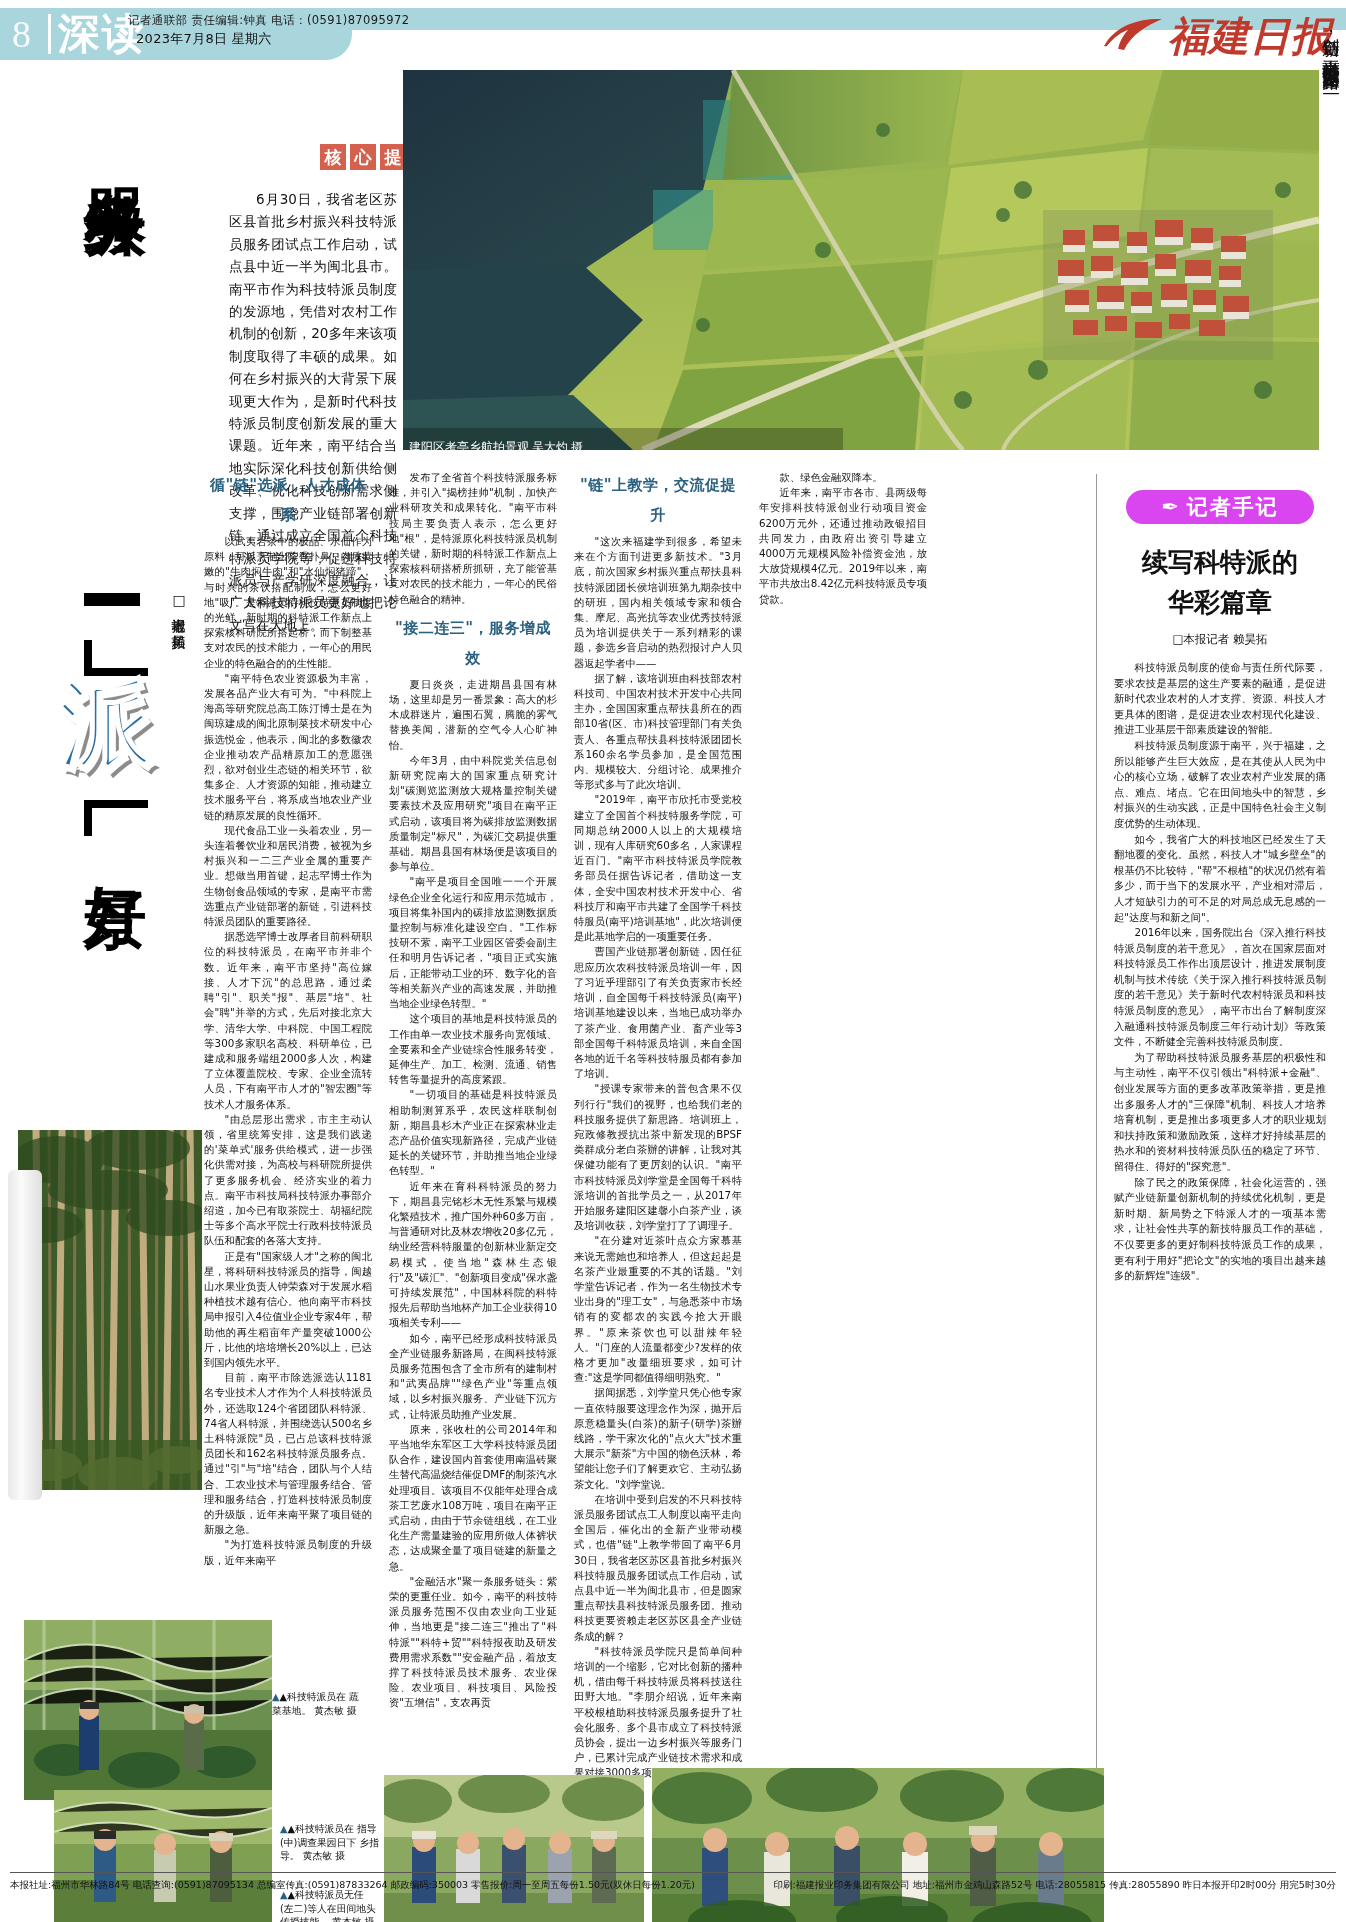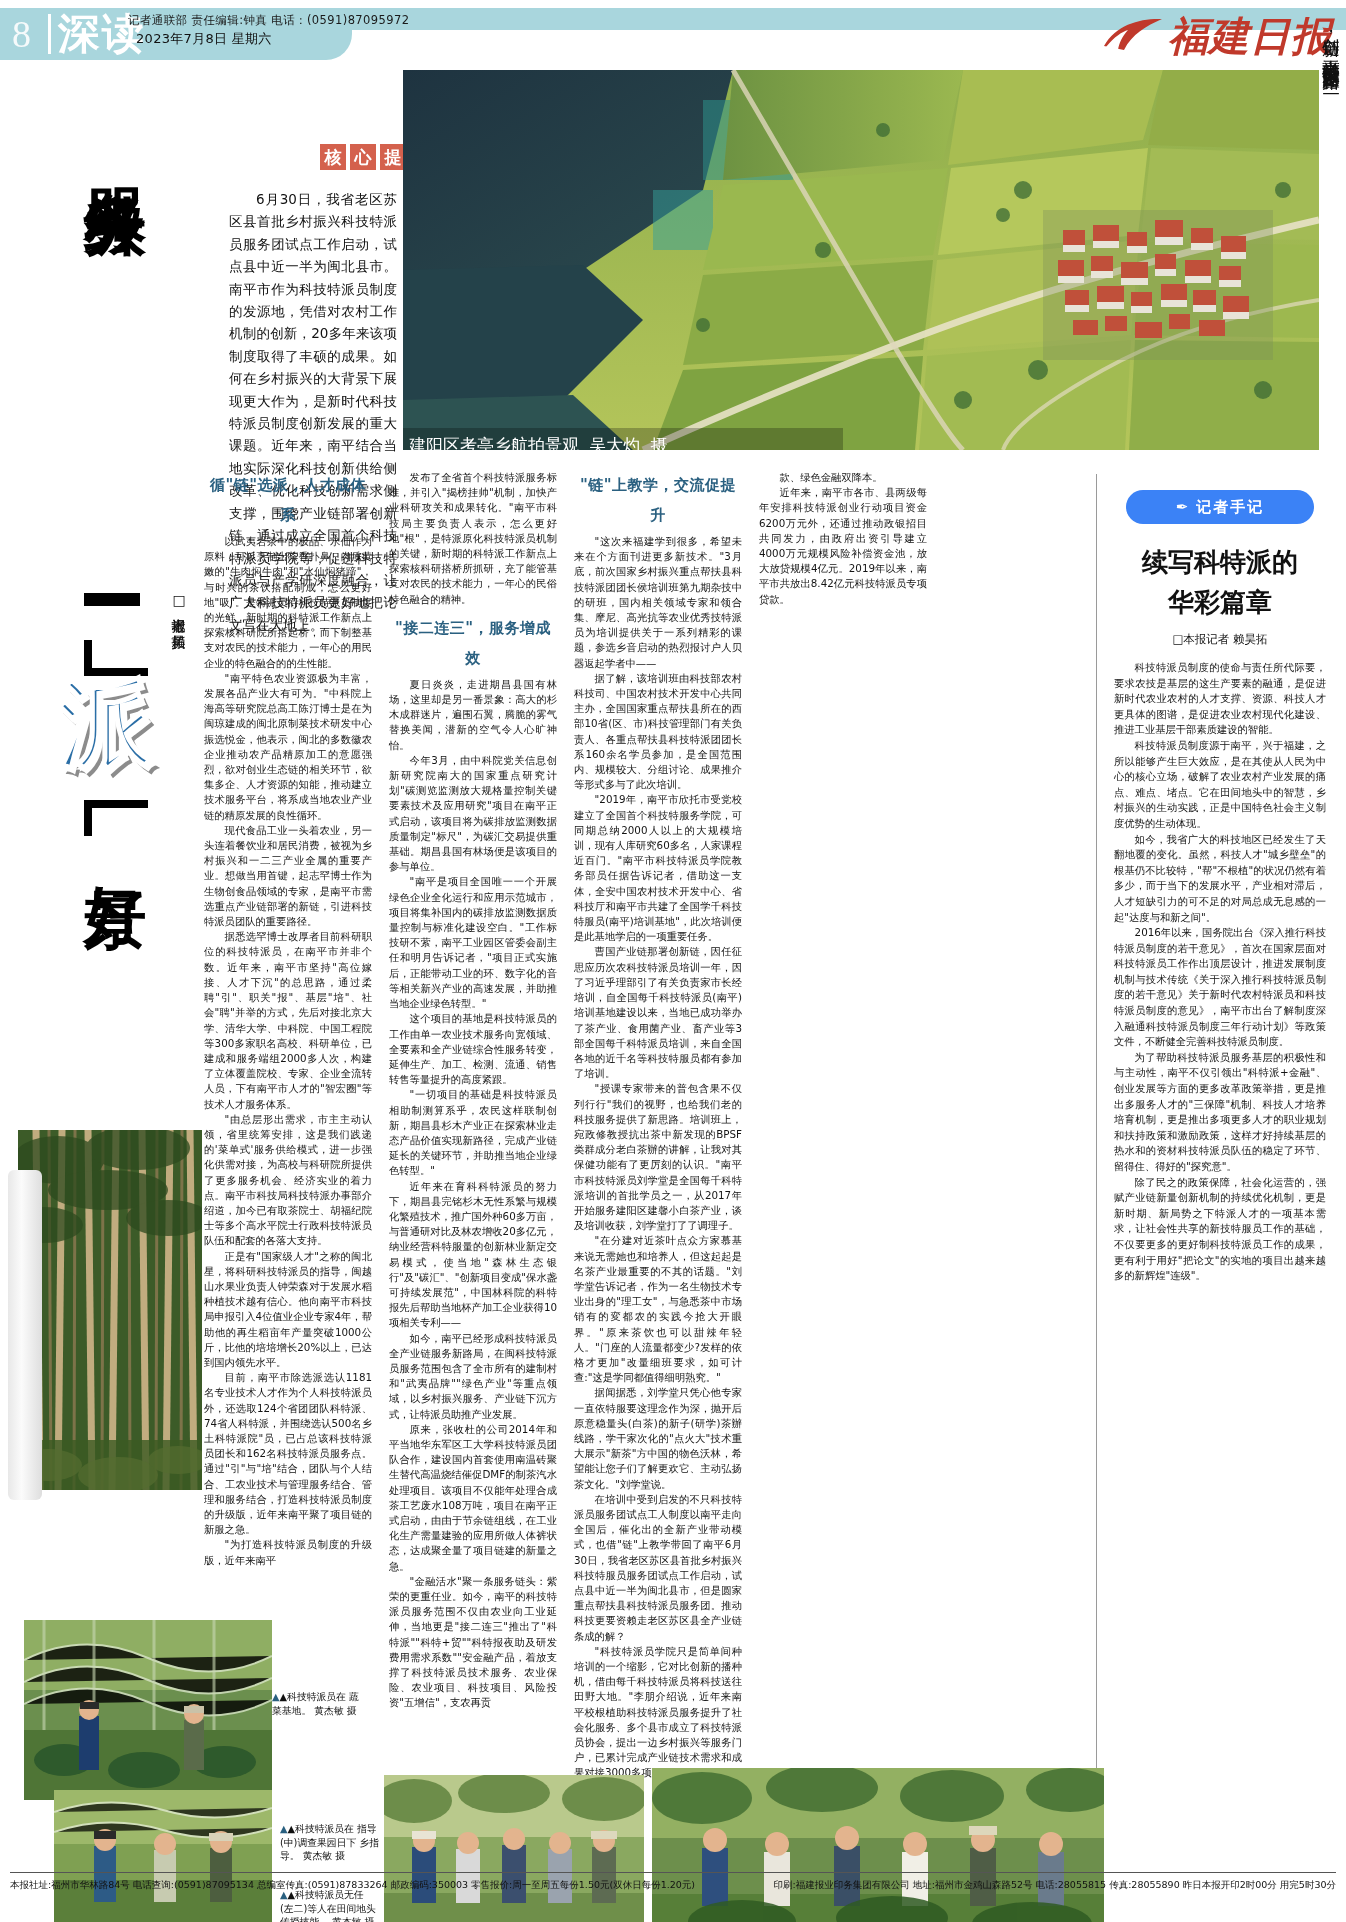--- a/index.html
+++ b/index.html
@@ -55,40 +55,40 @@
   
   .coretip-head{position:absolute;left:320px;top:144px;display:flex;gap:4px;}
   .coretip-head span{display:inline-block;width:26px;height:26px;background:#d4614d;color:#fff;
     font-size:17px;line-height:26px;text-align:center;font-family:"DejaVu Sans",sans-serif;font-weight:700;}
   .lead{position:absolute;left:229px;top:188px;width:168px;font-size:13.5px;line-height:22.4px;
     text-align:justify;font-family:"DejaVu Sans",sans-serif;color:#111;text-indent:27px;}
 
   
   .hero-photo{position:absolute;left:403px;top:70px;width:916px;height:380px;overflow:hidden;}
   .hero-photo svg{display:block;}
-  .hero-cap{position:absolute;left:409px;top:440px;width:500px;font-size:17px;line-height:14px;
-    font-family:Liberation Mono, monospace;color:#fff;}
+  .hero-cap{position:absolute;left:409px;top:440px;width:500px;font-size:12px;line-height:14px;
+    font-family:Liberation Serif, serif;color:#fff;}
 
   
   .colwrap{position:absolute;left:204px;top:470px;width:1142px;height:1380px;}
   .bcol{position:absolute;top:0;width:168px;font-size:10.3px;line-height:15.2px;text-align:justify;
     font-family:"DejaVu Sans",sans-serif;color:#141414;}
   .bcol p{margin:0 0 0 0;text-indent:20.6px;}
   .sechead{font-size:15px;line-height:30px;color:#2a6080;font-weight:700;text-align:center;
     text-indent:0 !important;font-family:"DejaVu Sans",sans-serif;margin:6px 0 4px 0;letter-spacing:.5px;}
   .sechead.first{margin-top:0;}
 
   
   .c1{left:0px;}   .c2{left:185px;} .c3{left:370px;} .c4{left:555px;}
 
   
   .sidebar{position:absolute;left:1110px;top:470px;width:220px;height:1380px;}
   .sb-divider{position:absolute;left:1096px;top:474px;width:1px;height:1340px;background:#9a9a9a;}
   .sb-badge{position:absolute;left:16px;top:20px;width:188px;height:34px;
-    background:#3b82f6;border-radius:17px;color:#fff;font-size:15px;line-height:34px;
+    background:#d946ef;border-radius:17px;color:#fff;font-size:21px;line-height:34px;
     text-align:center;font-family:"DejaVu Sans",sans-serif;font-weight:700;letter-spacing:2px;}
   .sb-badge .pen{display:inline-block;margin-right:6px;}
   .sb-title{position:absolute;left:0;top:72px;width:220px;text-align:center;
     font-size:26px;line-height:40px;font-family:"DejaVu Sans",sans-serif;font-weight:700;color:#111;}
   .sb-byline{position:absolute;left:0;top:162px;width:220px;text-align:center;font-size:11.5px;
     font-family:"DejaVu Sans",sans-serif;color:#111;}
   .sb-body{position:absolute;left:4px;top:190px;width:212px;font-size:10.3px;line-height:15.6px;
     text-align:justify;font-family:"DejaVu Sans",sans-serif;color:#141414;}
   .sb-body p{margin:0;text-indent:20.6px;}
 

